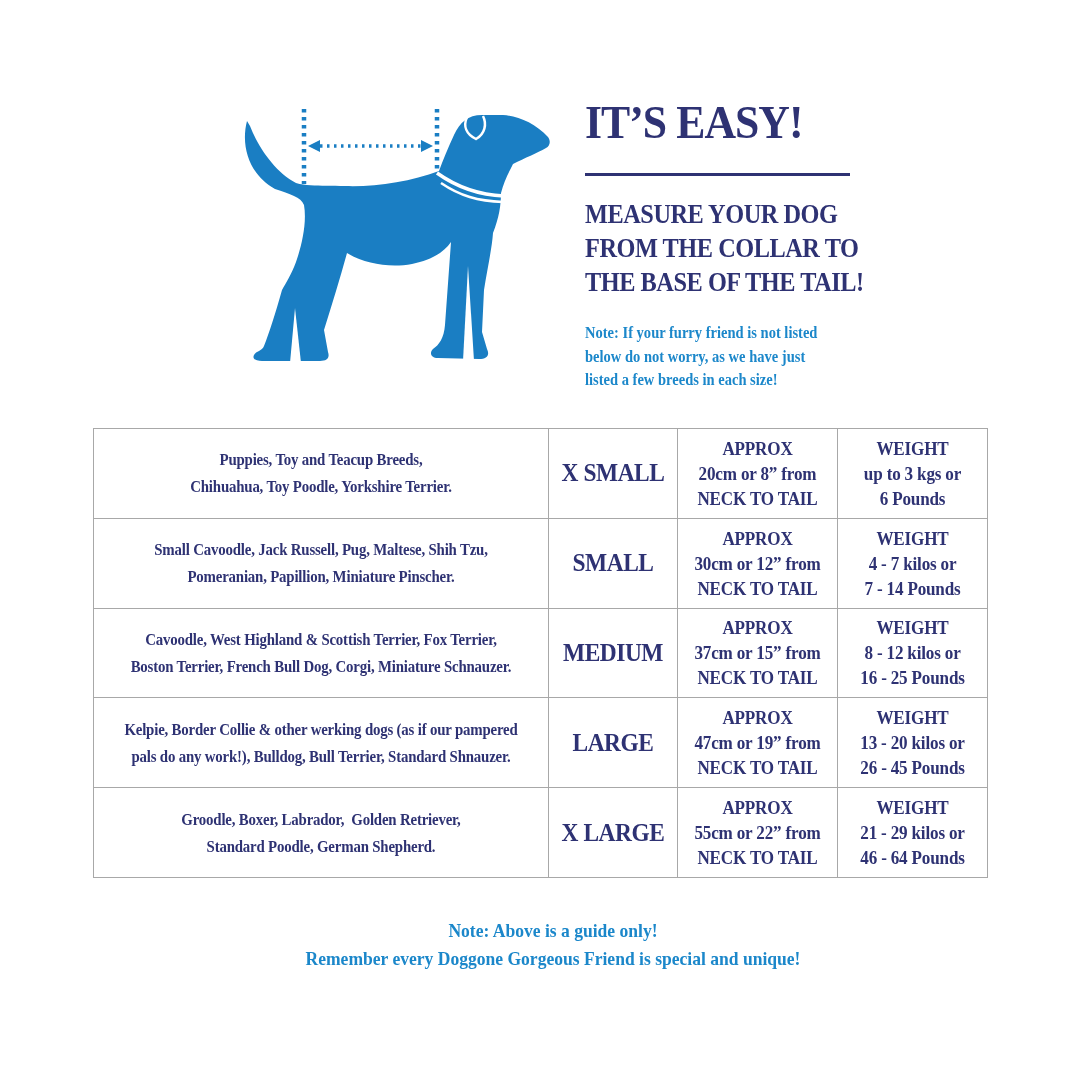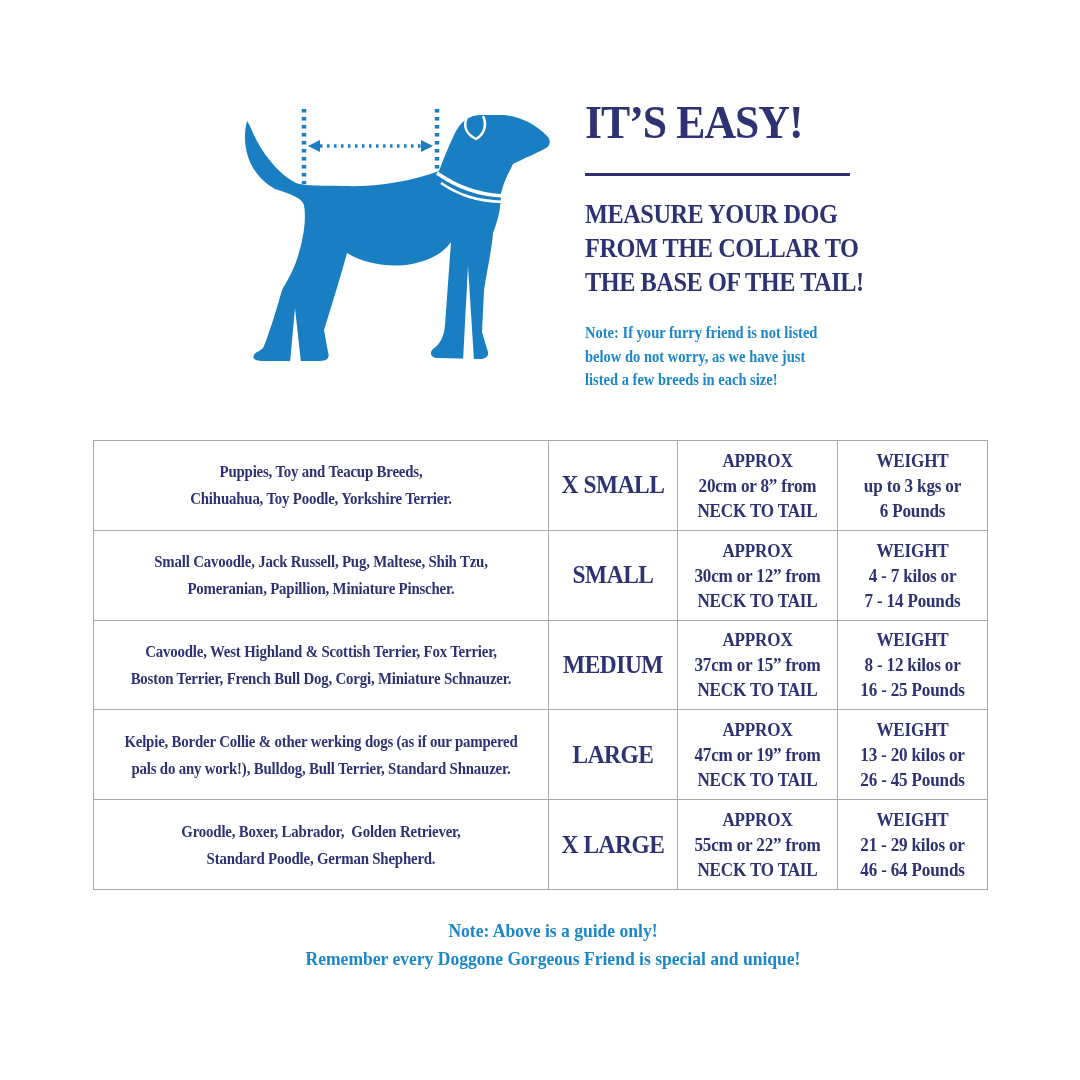--- a/index.html
+++ b/index.html
@@ -15,21 +15,21 @@
   }
   .rule{width:265px;height:3px;background:#2e3273;margin-top:26px;}
   .instruction{margin-top:21px;font-weight:bold;font-size:27px;line-height:34px;
     letter-spacing:-.5px;transform:scaleX(.9);transform-origin:left top;white-space:nowrap;}
   .blue-note{margin-top:22px;font-weight:bold;font-size:16.5px;line-height:23.5px;
     color:#1b87ca;transform:scaleX(.88);transform-origin:left top;white-space:nowrap;}
   
   .dog-svg{position:absolute;left:220px;top:90px;}
   
   .size-table{
-    position:absolute;left:93px;top:440px;width:894px;
+    position:absolute;left:93px;top:428px;width:894px;
     border-collapse:collapse;table-layout:fixed;border-radius:32px;
   }
   .size-table td{border:1px solid #a8a8a8;text-align:center;vertical-align:middle;padding:0;}
   .size-table tr{height:89.8px;}
   .squeeze{transform:scaleX(.9);transform-origin:center;}
   .breeds-line{font-size:16.5px;font-weight:bold;line-height:27px;letter-spacing:-.2px;white-space:pre;color:#2e3273;}
   .size-label{font-size:26px;font-weight:bold;letter-spacing:-.5px;white-space:nowrap;color:#2e3273;}
   .spec-line{font-size:19px;font-weight:bold;line-height:25px;letter-spacing:-.2px;white-space:nowrap;color:#2e3273;}
   
   .footer{position:absolute;left:0;top:917px;width:1080px;text-align:center;color:#1b87ca;padding-left:13px;}

